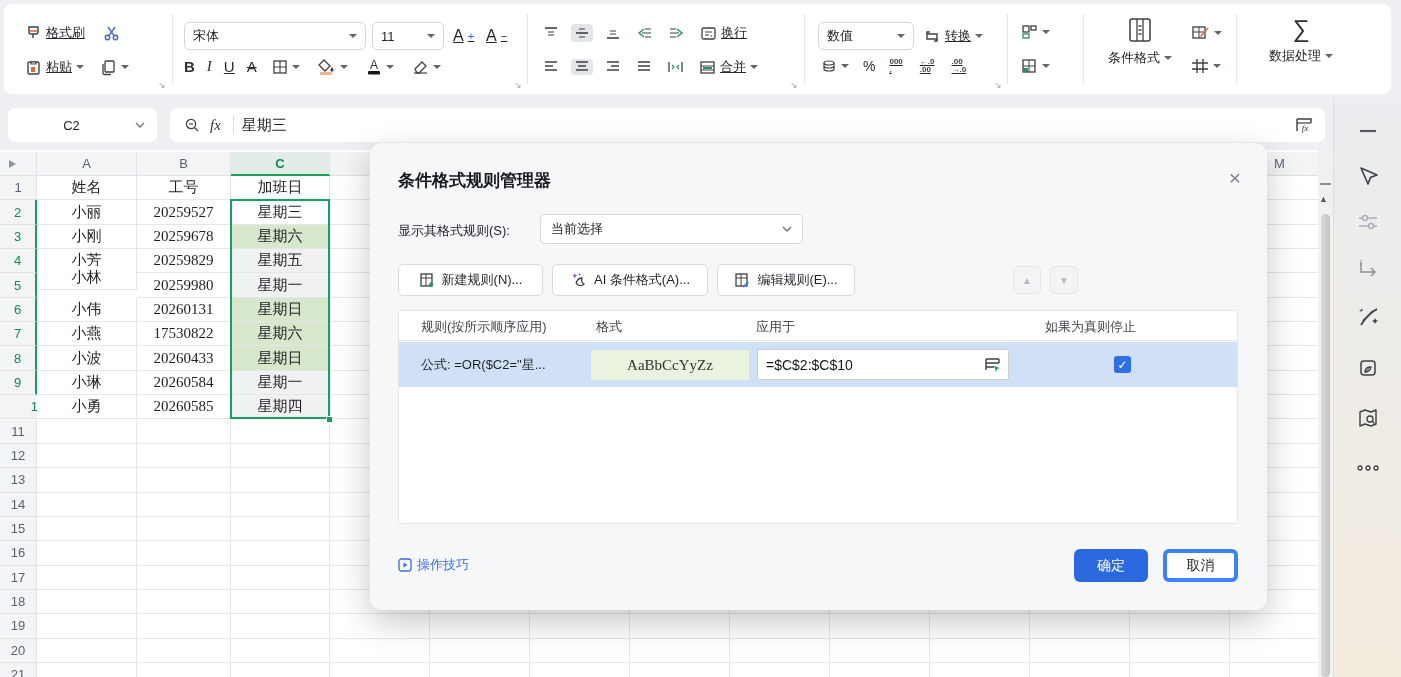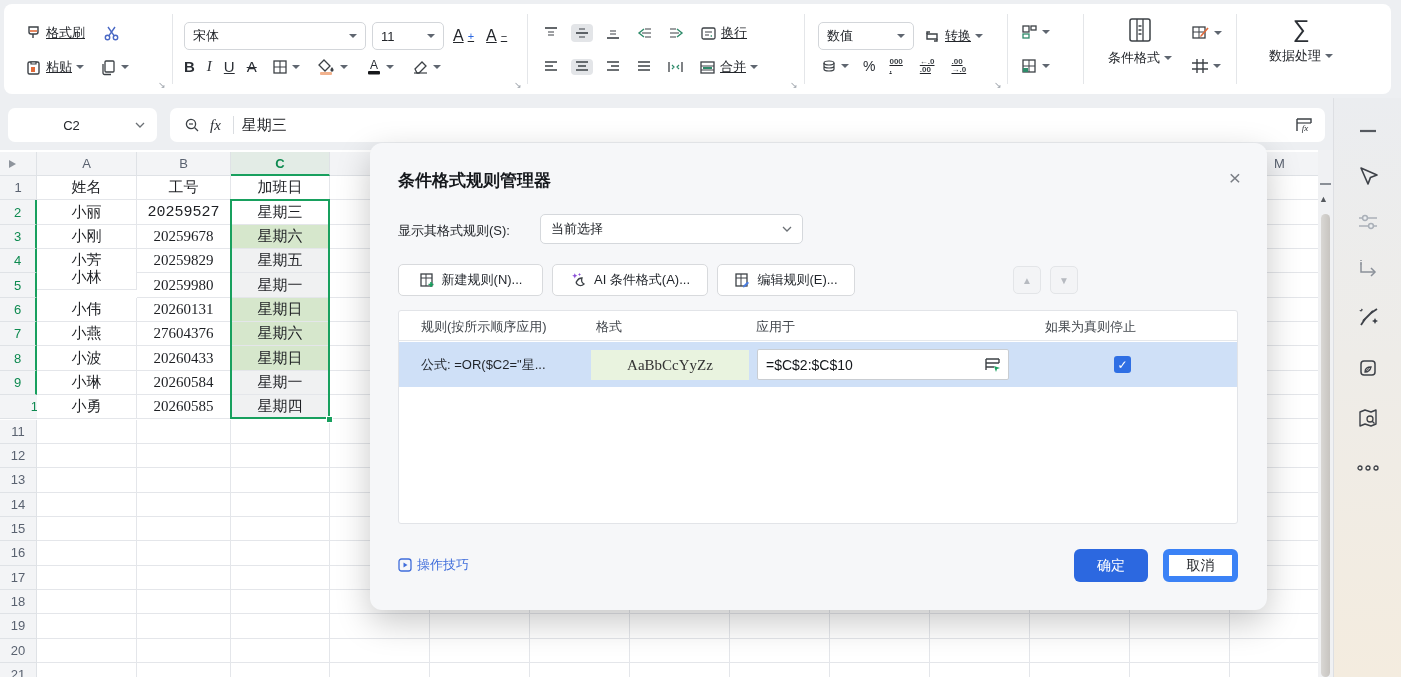--- a/index.html
+++ b/index.html
@@ -61,21 +61,21 @@
   .dtable { position:absolute; left:28px; top:167px; width:840px; height:214px; background:#fff; border:1px solid #e2e4e8; border-radius:3px; overflow:hidden; }
   .dthead { position:absolute; left:0; top:0; width:100%; height:30px; border-bottom:1px solid #e6e8eb; font-size:13px; color:#41464c; }
   .dthead span { position:absolute; top:7px; }
   .drule { position:absolute; left:0; top:31px; width:100%; height:45px; background:#cfe0f7; cursor:pointer; }
   .druletext { position:absolute; left:22px; top:14px; font-size:13px; color:#1f2329; }
   .dpreview { position:absolute; left:192px; top:8px; width:158px; height:30px; background:#e9f3df; display:flex; align-items:center; justify-content:center; font-family:"Liberation Serif",serif; font-size:15px; color:#333; }
   .drange { position:absolute; left:358px; top:7px; width:252px; height:31px; background:#fff; border:1px solid #c9cdd2; border-radius:2px; display:flex; align-items:center; justify-content:space-between; padding:0 6px 0 8px; font-size:14px; color:#15181c; }
   .dcheck { position:absolute; left:715px; top:14px; width:17px; height:17px; background:#2f6fe4; border-radius:3px; color:#fff; font-size:12px; display:flex; align-items:center; justify-content:center; cursor:pointer; }
   .dlink { position:absolute; left:28px; top:413px; display:flex; align-items:center; gap:5px; font-size:13px; color:#3f6ddb; cursor:pointer; }
   .dok { position:absolute; left:704px; top:406px; width:74px; height:33px; background:#2c68e0; color:#fff; border:none; border-radius:6px; font-size:14px; cursor:pointer; font-family:"Liberation Sans",sans-serif; }
-  .dcancel { position:absolute; left:793px; top:406px; width:75px; height:33px; background:#fff; color:#23262b; border:6px solid #3b82f6; border-radius:6px; font-size:14px; cursor:pointer; font-family:"Liberation Sans",sans-serif; }
+  .dcancel { position:absolute; left:793px; top:406px; width:75px; height:33px; background:#fff; color:#23262b; border:4px solid #3b82f6; border-radius:6px; font-size:14px; cursor:pointer; font-family:"Liberation Sans",sans-serif; }
 
   .mini2 { font-size:8px; line-height:8px; text-align:left; color:#3c4146; font-weight:bold; }
   .glyph { font-size:15px; color:#2b2f35; }
 </style>
 </head>
 <body>
 
 <div class="ribbon">
 
   <div class="rgroup" style="left:18px; width:148px;">
@@ -453,21 +453,21 @@
     <div class="cell" style="left: 630px; top: 26px; width: 100px; height: 24.35px;"></div>
     <div class="cell" style="left: 730px; top: 26px; width: 100px; height: 24.35px;"></div>
     <div class="cell" style="left: 830px; top: 26px; width: 100px; height: 24.35px;"></div>
     <div class="cell" style="left: 930px; top: 26px; width: 100px; height: 24.35px;"></div>
     <div class="cell" style="left: 1030px; top: 26px; width: 100px; height: 24.35px;"></div>
     <div class="cell" style="left: 1130px; top: 26px; width: 100px; height: 24.35px;"></div>
     <div class="cell" style="left: 1230px; top: 26px; width: 100px; height: 24.35px;"></div>
     <div class="cell" style="left: 1330px; top: 26px; width: 100px; height: 24.35px;"></div>
     <div class="rhead selrow" style="top: 50.35px; height: 24.35px;">2</div>
     <div class="cell" style="left: 37px; top: 50.35px; width: 100px; height: 24.35px;">小丽</div>
-    <div class="cell" style="left: 137px; top: 50.35px; width: 94px; height: 24.35px; font-family: Liberation Mono, monospace;">20259527</div>
+    <div class="cell" style="left: 137px; top: 50.35px; width: 94px; height: 24.35px;">20259527</div>
     <div class="cell" style="left: 231px; top: 50.35px; width: 99px; height: 24.35px;">星期三</div>
     <div class="cell" style="left: 330px; top: 50.35px; width: 100px; height: 24.35px;"></div>
     <div class="cell" style="left: 430px; top: 50.35px; width: 100px; height: 24.35px;"></div>
     <div class="cell" style="left: 530px; top: 50.35px; width: 100px; height: 24.35px;"></div>
     <div class="cell" style="left: 630px; top: 50.35px; width: 100px; height: 24.35px;"></div>
     <div class="cell" style="left: 730px; top: 50.35px; width: 100px; height: 24.35px;"></div>
     <div class="cell" style="left: 830px; top: 50.35px; width: 100px; height: 24.35px;"></div>
     <div class="cell" style="left: 930px; top: 50.35px; width: 100px; height: 24.35px;"></div>
     <div class="cell" style="left: 1030px; top: 50.35px; width: 100px; height: 24.35px;"></div>
     <div class="cell" style="left: 1130px; top: 50.35px; width: 100px; height: 24.35px;"></div>
@@ -528,21 +528,21 @@
     <div class="cell" style="left: 630px; top: 147.75px; width: 100px; height: 24.35px;"></div>
     <div class="cell" style="left: 730px; top: 147.75px; width: 100px; height: 24.35px;"></div>
     <div class="cell" style="left: 830px; top: 147.75px; width: 100px; height: 24.35px;"></div>
     <div class="cell" style="left: 930px; top: 147.75px; width: 100px; height: 24.35px;"></div>
     <div class="cell" style="left: 1030px; top: 147.75px; width: 100px; height: 24.35px;"></div>
     <div class="cell" style="left: 1130px; top: 147.75px; width: 100px; height: 24.35px;"></div>
     <div class="cell" style="left: 1230px; top: 147.75px; width: 100px; height: 24.35px;"></div>
     <div class="cell" style="left: 1330px; top: 147.75px; width: 100px; height: 24.35px;"></div>
     <div class="rhead selrow" style="top: 172.1px; height: 24.35px;">7</div>
     <div class="cell" style="left: 37px; top: 172.1px; width: 100px; height: 24.35px;">小燕</div>
-    <div class="cell" style="left: 137px; top: 172.1px; width: 94px; height: 24.35px;">27604376</div>
+    <div class="cell" style="left: 137px; top: 172.1px; width: 94px; height: 24.35px;">17530822</div>
     <div class="cell green" style="left: 231px; top: 172.1px; width: 99px; height: 24.35px;">星期六</div>
     <div class="cell" style="left: 330px; top: 172.1px; width: 100px; height: 24.35px;"></div>
     <div class="cell" style="left: 430px; top: 172.1px; width: 100px; height: 24.35px;"></div>
     <div class="cell" style="left: 530px; top: 172.1px; width: 100px; height: 24.35px;"></div>
     <div class="cell" style="left: 630px; top: 172.1px; width: 100px; height: 24.35px;"></div>
     <div class="cell" style="left: 730px; top: 172.1px; width: 100px; height: 24.35px;"></div>
     <div class="cell" style="left: 830px; top: 172.1px; width: 100px; height: 24.35px;"></div>
     <div class="cell" style="left: 930px; top: 172.1px; width: 100px; height: 24.35px;"></div>
     <div class="cell" style="left: 1030px; top: 172.1px; width: 100px; height: 24.35px;"></div>
     <div class="cell" style="left: 1130px; top: 172.1px; width: 100px; height: 24.35px;"></div>

